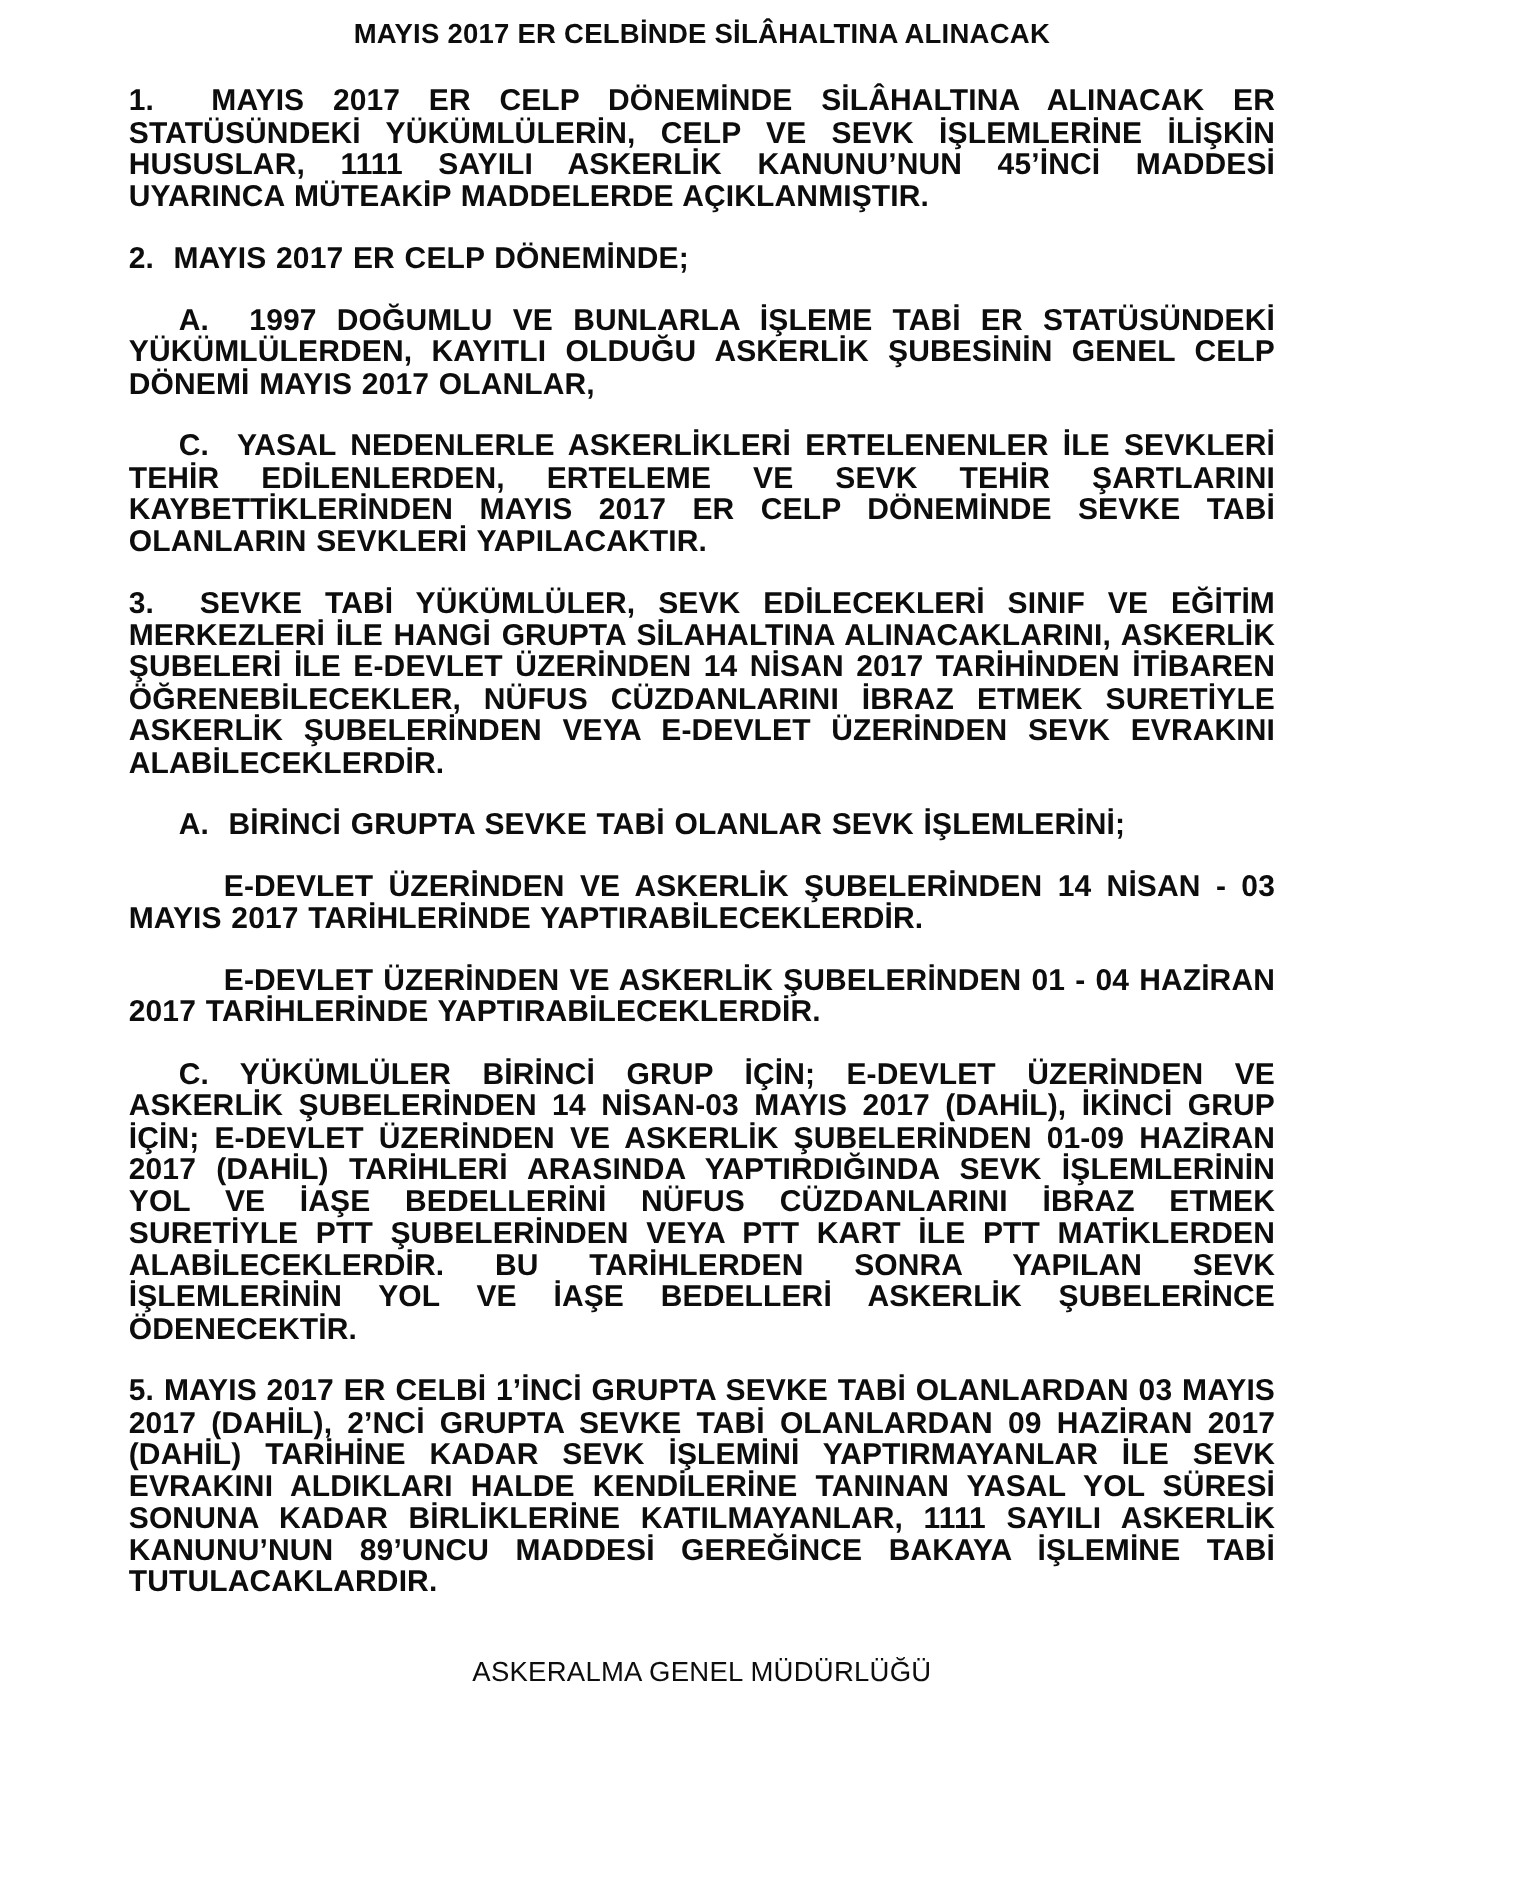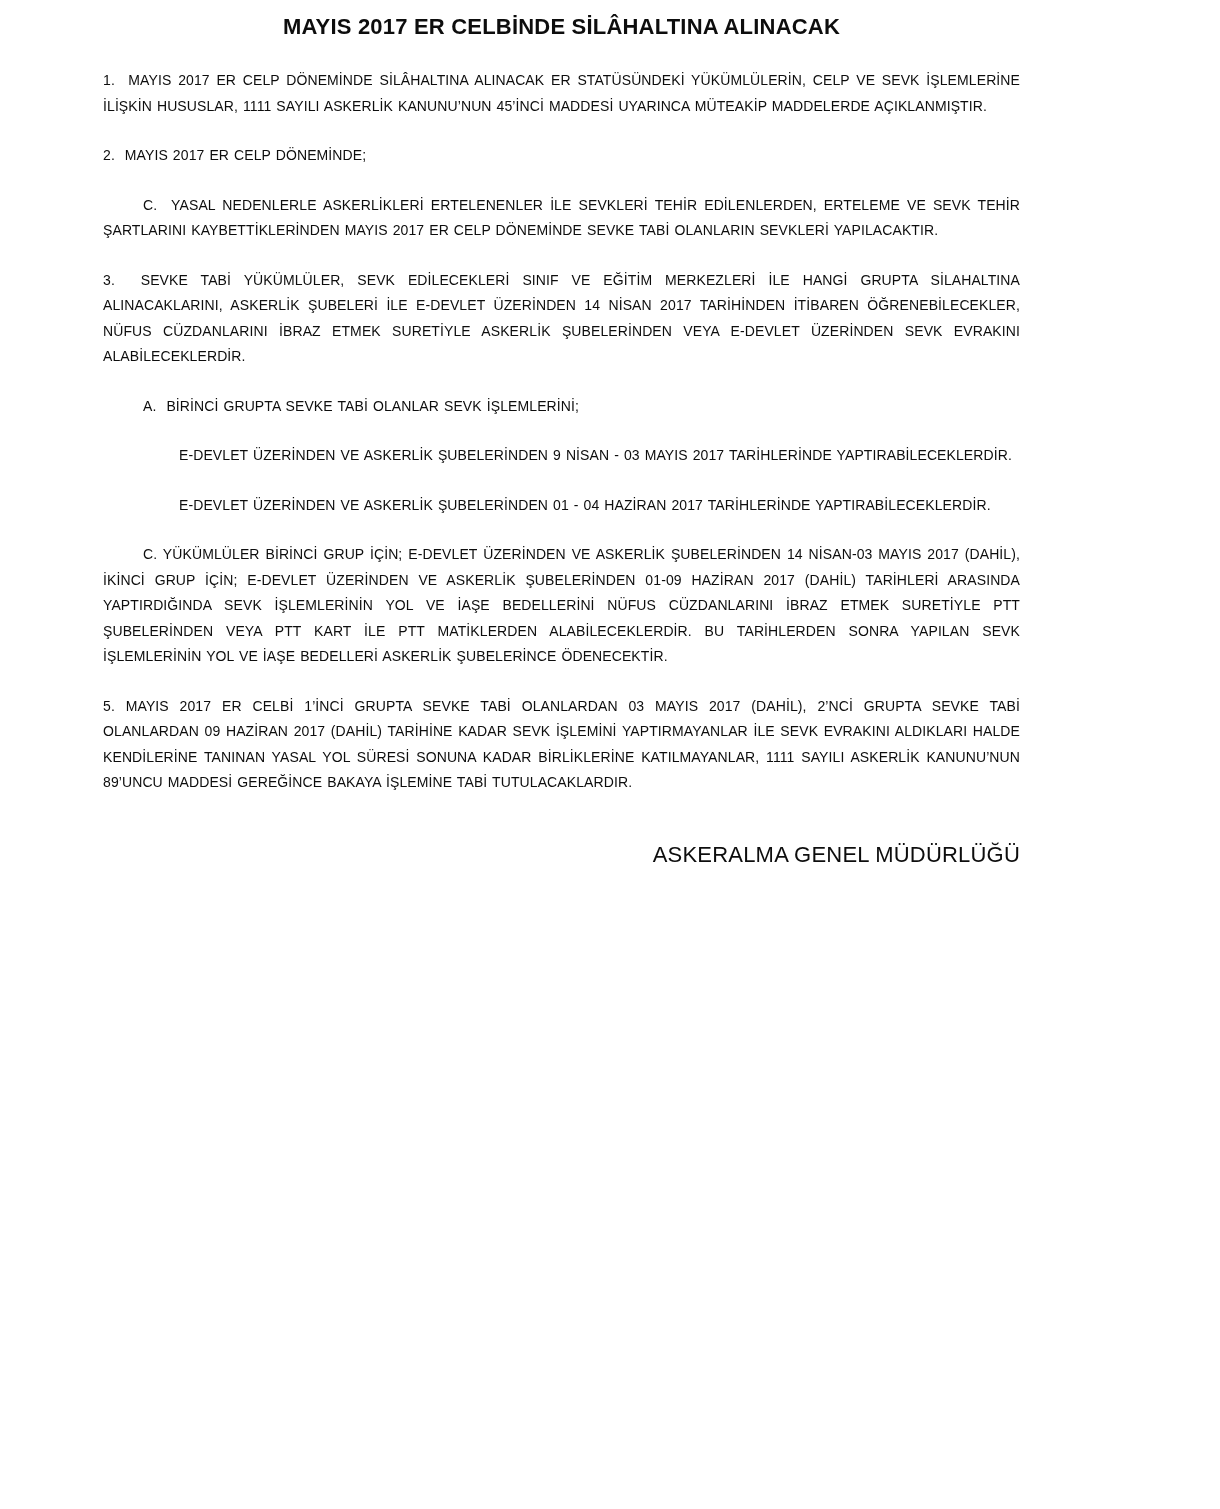--- a/index.html
+++ b/index.html
@@ -25,54 +25,55 @@
   }
   .title {
     text-align: center;
     font-weight: bold;
     font-size: 22px;
     line-height: 26px;
     margin-bottom: 28px;
     letter-spacing: 0.2px;
   }
   .para {
-    font-weight: normal;
-    font-size: 14px;
+    font-weight: bold;
+    font-size: 24px;
     line-height: 25.5px;
     margin: 0 0 24px 0;
     text-align: justify;
     letter-spacing: 0.1px;
     word-spacing: 1px;
   }
   .indent-0 { text-indent: 0; }
   .indent-1 { text-indent: 40px; }
   .indent-2 { text-indent: 76px; }
   .signature {
     font-weight: normal;
     font-size: 22px;
     line-height: 26px;
-    text-align: right;
+    text-align: center;
     margin-top: 46px;
     letter-spacing: 0.2px;
   }
 </style>
 </head>
 <body>
 
 <main class="page">
   <header class="title">
     <div class="title-line">MAYIS 2017 ER CELBİNDE SİLÂHALTINA ALINACAK</div>
   </header>
 
   <section id="doc-body">
       <p class="para indent-0">1.&nbsp; MAYIS 2017 ER CELP DÖNEMİNDE SİLÂHALTINA ALINACAK ER STATÜSÜNDEKİ YÜKÜMLÜLERİN, CELP VE SEVK İŞLEMLERİNE İLİŞKİN HUSUSLAR, 1111 SAYILI ASKERLİK KANUNU’NUN 45’İNCİ MADDESİ UYARINCA MÜTEAKİP MADDELERDE AÇIKLANMIŞTIR.</p>
       <p class="para indent-0">2.&nbsp; MAYIS 2017 ER CELP DÖNEMİNDE;</p>
+      <p class="para indent-1">A.&nbsp; 1997 DOĞUMLU VE BUNLARLA İŞLEME TABİ ER STATÜSÜNDEKİ YÜKÜMLÜLERDEN, KAYITLI OLDUĞU ASKERLİK ŞUBESİNİN GENEL CELP DÖNEMİ MAYIS 2017 OLANLAR,</p>
       <p class="para indent-1">C.&nbsp; YASAL NEDENLERLE ASKERLİKLERİ ERTELENENLER İLE SEVKLERİ TEHİR EDİLENLERDEN, ERTELEME VE SEVK TEHİR ŞARTLARINI KAYBETTİKLERİNDEN MAYIS 2017 ER CELP DÖNEMİNDE SEVKE TABİ OLANLARIN SEVKLERİ YAPILACAKTIR.</p>
       <p class="para indent-0">3.&nbsp; SEVKE TABİ YÜKÜMLÜLER, SEVK EDİLECEKLERİ SINIF VE EĞİTİM MERKEZLERİ İLE HANGİ GRUPTA SİLAHALTINA ALINACAKLARINI, ASKERLİK ŞUBELERİ İLE E-DEVLET ÜZERİNDEN 14 NİSAN 2017 TARİHİNDEN İTİBAREN ÖĞRENEBİLECEKLER, NÜFUS CÜZDANLARINI İBRAZ ETMEK SURETİYLE ASKERLİK ŞUBELERİNDEN VEYA E-DEVLET ÜZERİNDEN SEVK EVRAKINI ALABİLECEKLERDİR.</p>
       <p class="para indent-1">A.&nbsp; BİRİNCİ GRUPTA SEVKE TABİ OLANLAR SEVK İŞLEMLERİNİ;</p>
-      <p class="para indent-2">E-DEVLET ÜZERİNDEN VE ASKERLİK ŞUBELERİNDEN 9 NİSAN - 03 MAYIS 2017 TARİHLERİNDE YAPTIRABİLECEKLERDİR.</p>
+      <p class="para indent-2">E-DEVLET ÜZERİNDEN VE ASKERLİK ŞUBELERİNDEN 14 NİSAN - 03 MAYIS 2017 TARİHLERİNDE YAPTIRABİLECEKLERDİR.</p>
       <p class="para indent-2">E-DEVLET ÜZERİNDEN VE ASKERLİK ŞUBELERİNDEN 01 - 04 HAZİRAN 2017 TARİHLERİNDE YAPTIRABİLECEKLERDİR.</p>
       <p class="para indent-1">C. YÜKÜMLÜLER BİRİNCİ GRUP İÇİN; E-DEVLET ÜZERİNDEN VE ASKERLİK ŞUBELERİNDEN 14 NİSAN-03 MAYIS 2017 (DAHİL), İKİNCİ GRUP İÇİN; E-DEVLET ÜZERİNDEN VE ASKERLİK ŞUBELERİNDEN 01-09 HAZİRAN 2017 (DAHİL) TARİHLERİ ARASINDA YAPTIRDIĞINDA SEVK İŞLEMLERİNİN YOL VE İAŞE BEDELLERİNİ NÜFUS CÜZDANLARINI İBRAZ ETMEK SURETİYLE PTT ŞUBELERİNDEN VEYA PTT KART İLE PTT MATİKLERDEN ALABİLECEKLERDİR. BU TARİHLERDEN SONRA YAPILAN SEVK İŞLEMLERİNİN YOL VE İAŞE BEDELLERİ ASKERLİK ŞUBELERİNCE ÖDENECEKTİR.</p>
       <p class="para indent-0">5. MAYIS 2017 ER CELBİ 1’İNCİ GRUPTA SEVKE TABİ OLANLARDAN 03 MAYIS 2017 (DAHİL), 2’NCİ GRUPTA SEVKE TABİ OLANLARDAN 09 HAZİRAN 2017 (DAHİL) TARİHİNE KADAR SEVK İŞLEMİNİ YAPTIRMAYANLAR İLE SEVK EVRAKINI ALDIKLARI HALDE KENDİLERİNE TANINAN YASAL YOL SÜRESİ SONUNA KADAR BİRLİKLERİNE KATILMAYANLAR, 1111 SAYILI ASKERLİK KANUNU’NUN 89’UNCU MADDESİ GEREĞİNCE BAKAYA İŞLEMİNE TABİ TUTULACAKLARDIR.</p>
     </section>
 
   <footer class="signature">ASKERALMA GENEL MÜDÜRLÜĞÜ</footer>
 </main>
 
 </body></html>

